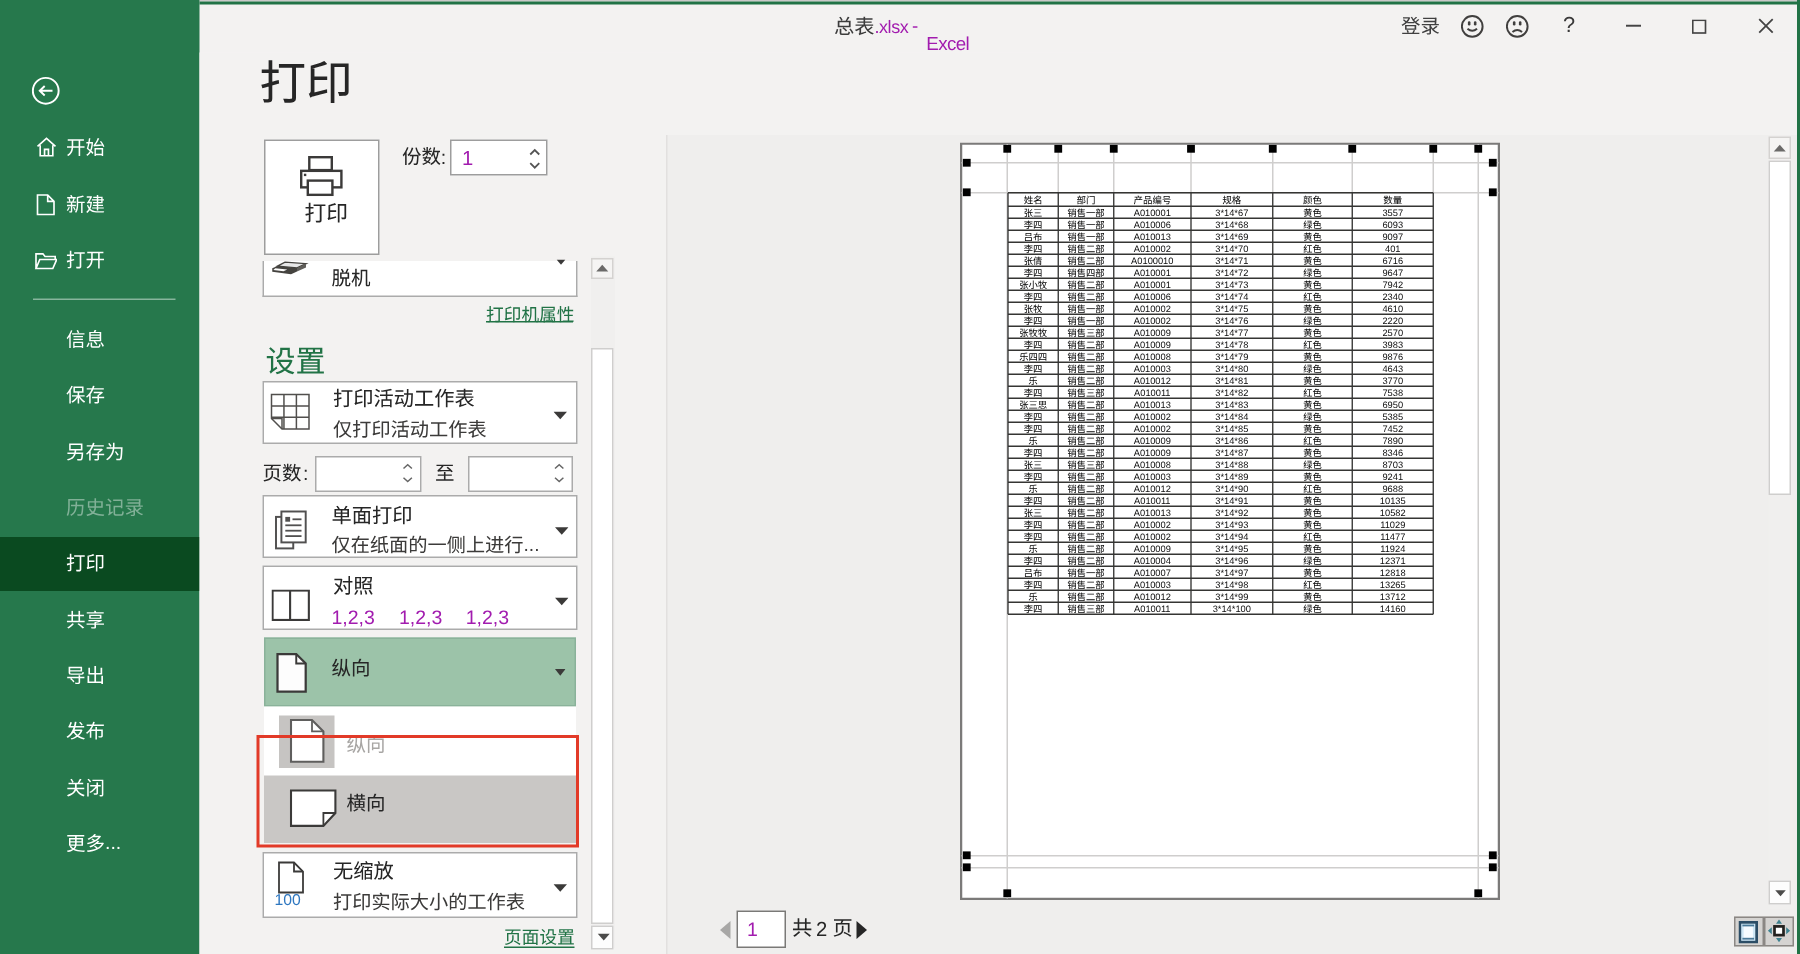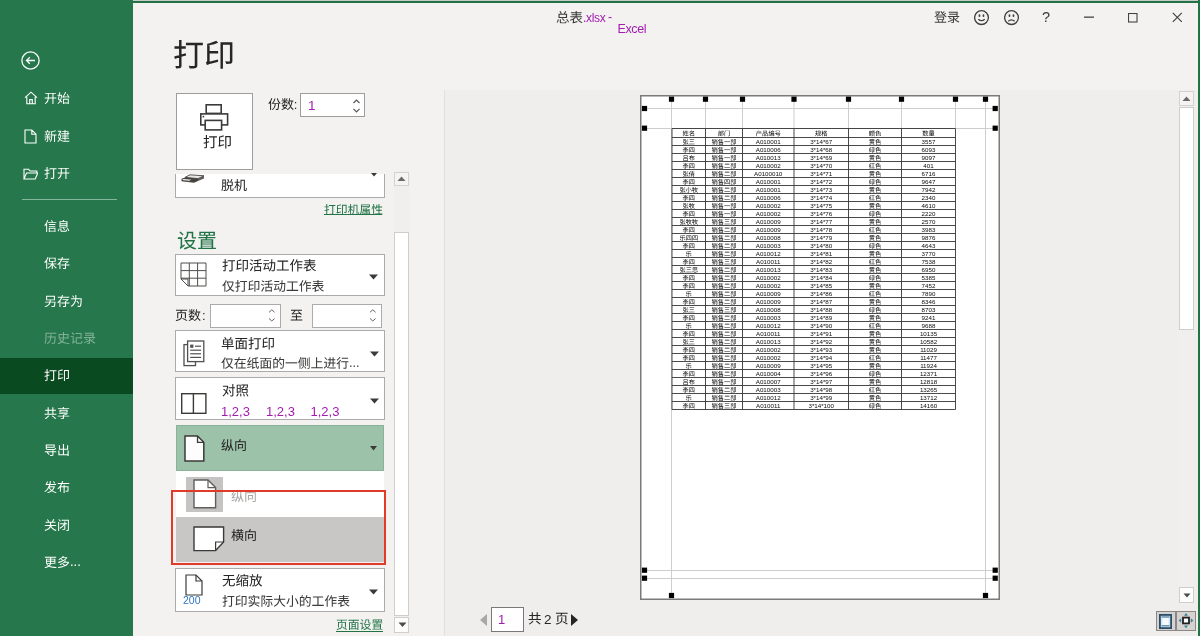--- a/index.html
+++ b/index.html
@@ -460,21 +460,21 @@
       <use href="#u6A2A" x="0"></use>
       <use href="#u5411" x="1000"></use>
     </g>
   </svg>
 <div class="ab" style="left:170.5px;top:490px;width:215px;height:75px;border:2.4px solid #e23a28"></div>
 <div class="bx" style="left:175px;top:567.5px;width:210px;height:44px;border-color:#ababab"></div>
 <svg class="ab" style="left:185px;top:574px" width="18" height="22">
     <path d="M1 1 H11 L17 7 V21 H1 Z" fill="none" stroke="#3b3a39" stroke-width="1.2"></path>
     <path d="M11 1 V7 H17" fill="none" stroke="#3b3a39" stroke-width="1.2"></path>
   </svg>
-<div class="ab" style="left:183px;top:594px;font-size:10.5px;color:#2e77c0">200</div>
+<div class="ab" style="left:183px;top:594px;font-size:10.5px;color:#2e77c0">100</div>
 <svg class="ab" style="left:222px;top:573.5px" width="41.5" height="15.12">
     <g fill="#262626" transform="translate(0,11.4075) scale(0.0135,-0.0135)">
       <use href="#u65E0" x="0"></use>
       <use href="#u7F29" x="1000"></use>
       <use href="#u653E" x="2000"></use>
     </g>
   </svg>
 <svg class="ab" style="left:222px;top:594.5px" width="129" height="14.336">
     <g fill="#3c3b3a" transform="translate(0,10.816) scale(0.0128,-0.0128)">
       <use href="#u6253" x="0"></use>

